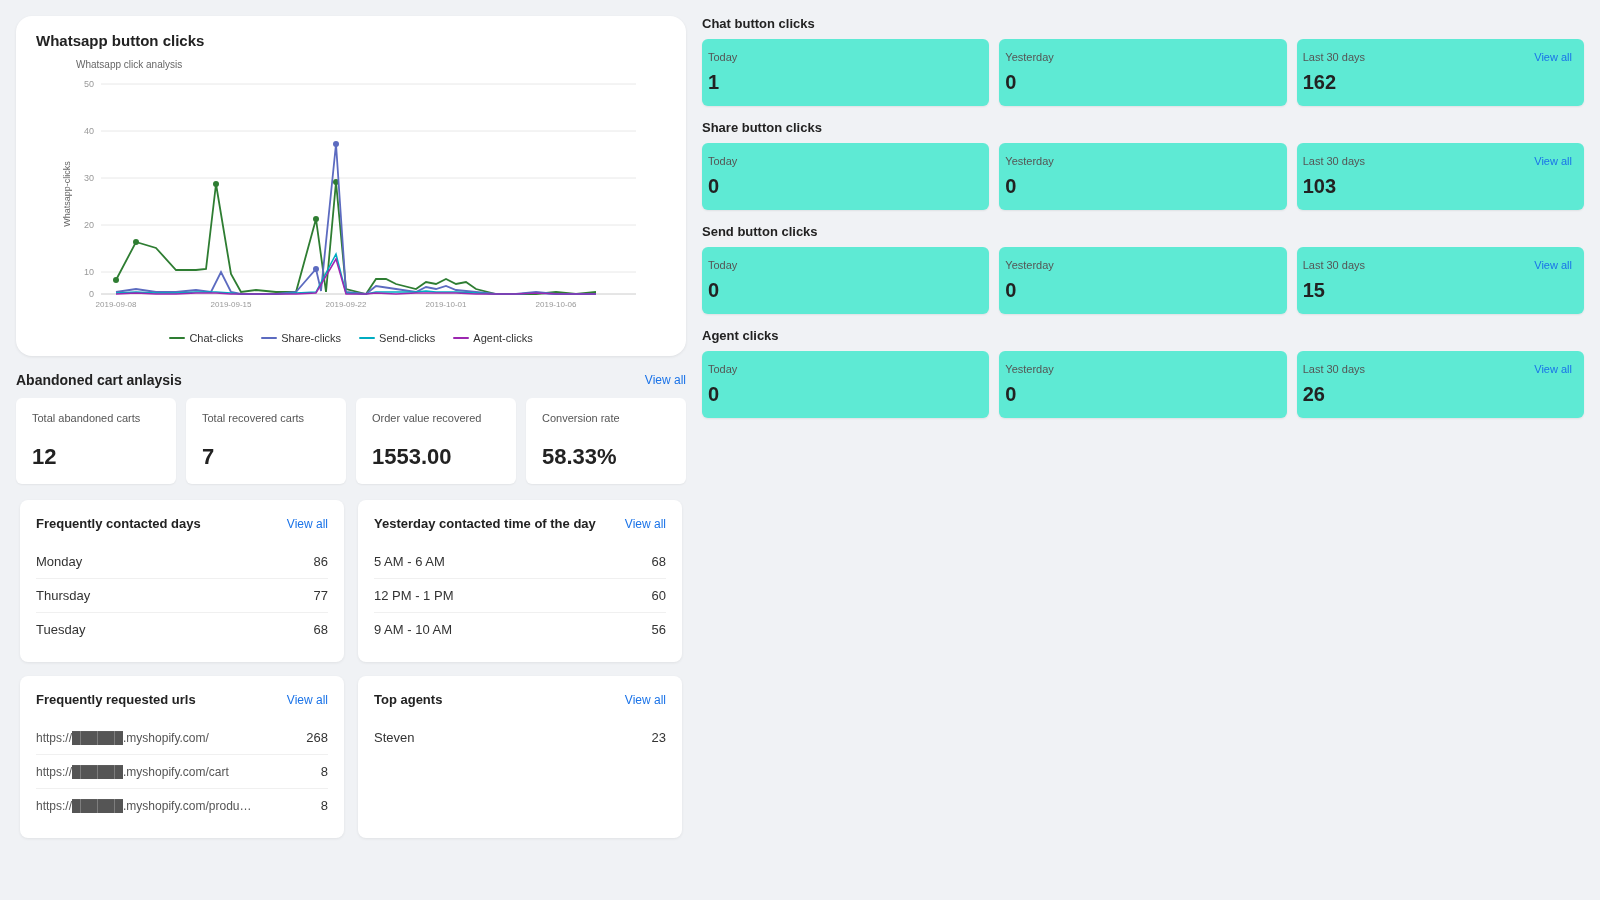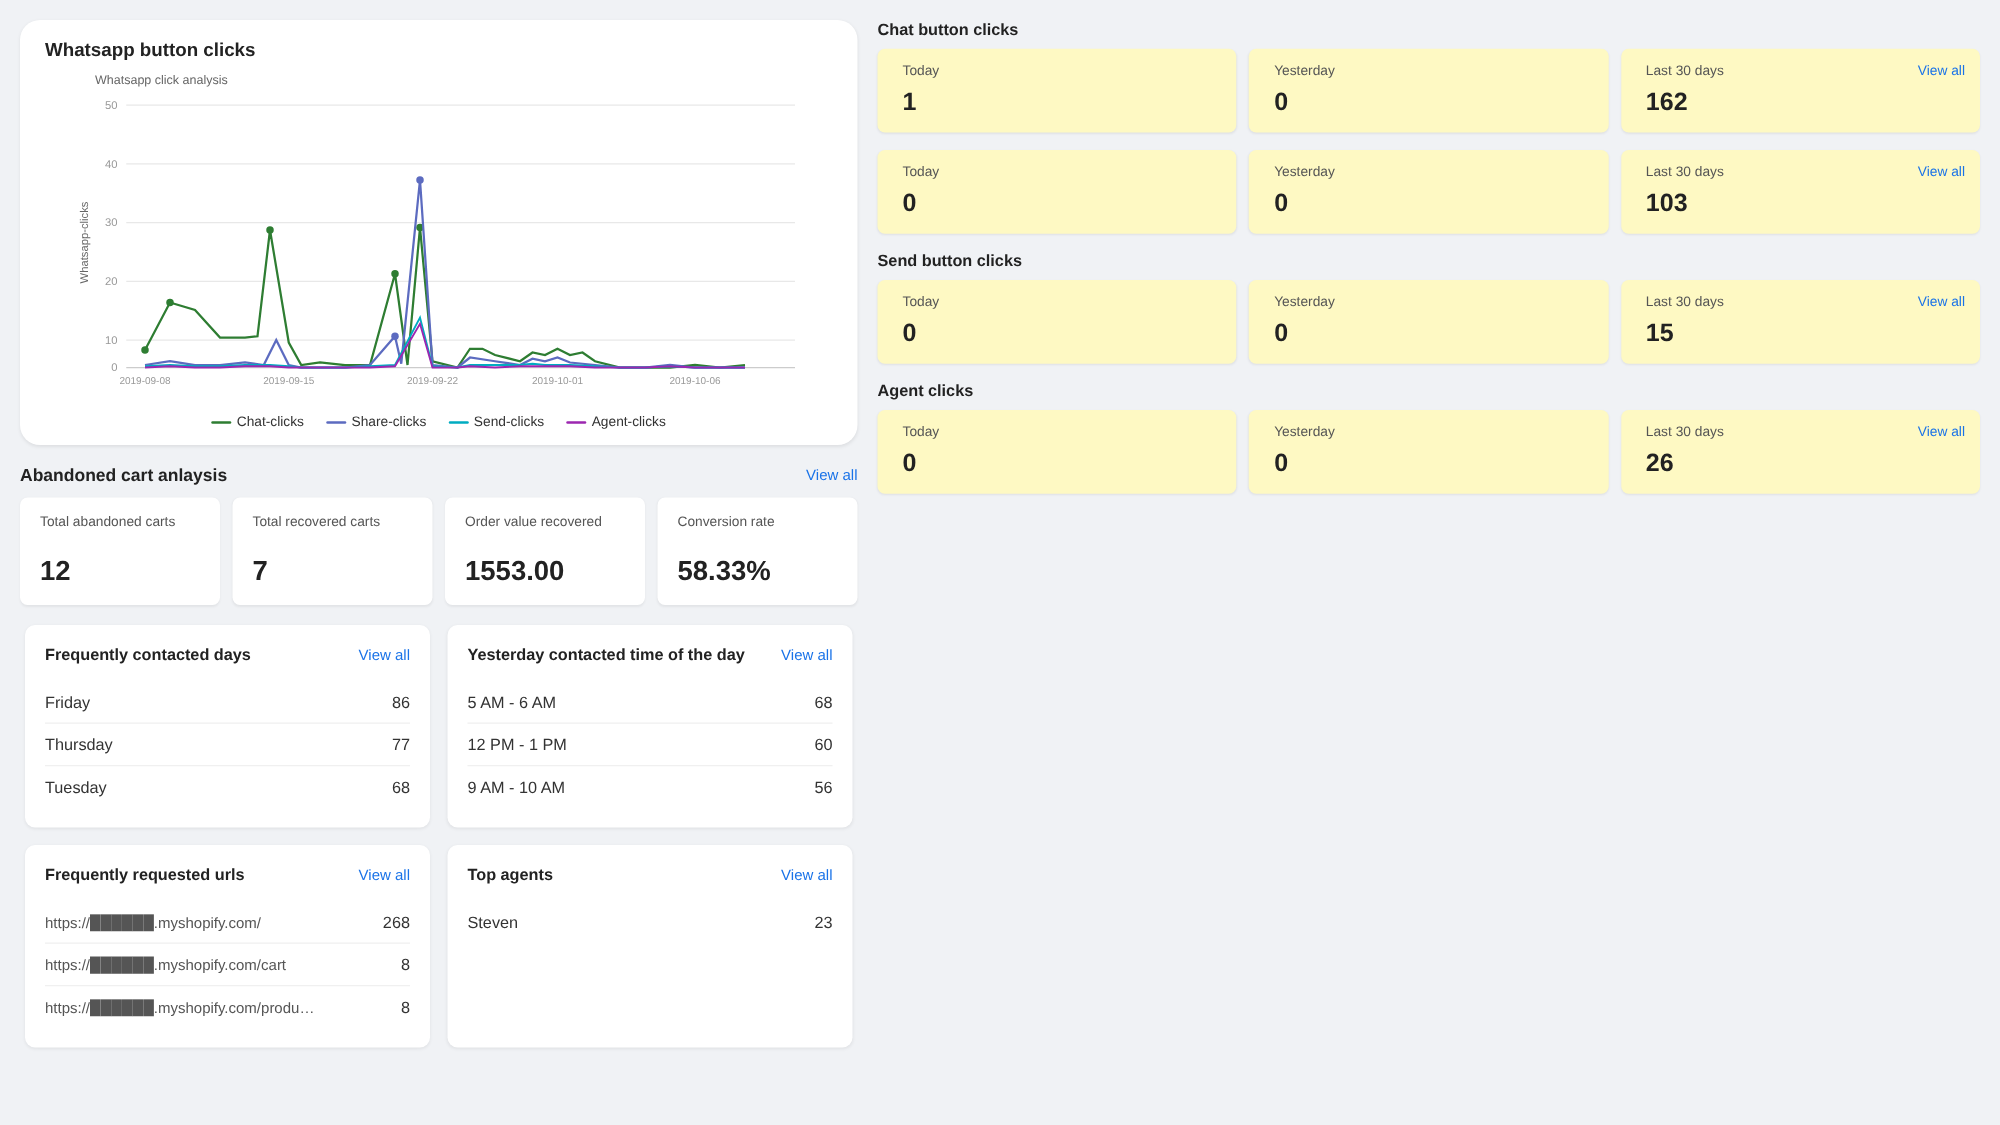--- a/index.html
+++ b/index.html
@@ -167,23 +167,23 @@
       font-size: 13px;
       font-weight: 600;
       color: #222;
       margin-bottom: 8px;
     }
     .metric-row {
       display: flex;
       gap: 10px;
     }
     .metric-card {
-      background: #fef9c3;
+      background: #5eead4;
       border-radius: 6px;
-      padding: 12px 20px;
+      padding: 12px 6px;
       box-shadow: 0 1px 2px rgba(0,0,0,0.07);
       flex: 1;
       position: relative;
     }
     .metric-card .period-label {
       font-size: 11px;
       color: #555;
       margin-bottom: 8px;
     }
     .metric-card .metric-value {
@@ -312,21 +312,21 @@
 
     <div class="reports-section">
       <div class="reports-grid">
 
         <div class="report-card">
           <div class="report-card-header">
             <span class="report-card-title">Frequently contacted days</span>
             <a class="view-all-link">View all</a>
           </div>
           <div class="report-row">
-            <span class="report-row-label">Friday</span>
+            <span class="report-row-label">Monday</span>
             <span class="report-row-value">86</span>
           </div>
           <div class="report-row">
             <span class="report-row-label">Thursday</span>
             <span class="report-row-value">77</span>
           </div>
           <div class="report-row">
             <span class="report-row-label">Tuesday</span>
             <span class="report-row-value">68</span>
           </div>
@@ -400,20 +400,21 @@
         </div>
         <div class="metric-card">
           <div class="period-label">Last 30 days</div>
           <div class="metric-value">162</div>
           <a class="view-all-top">View all</a>
         </div>
       </div>
     </div>
 
     <div>
+      <div class="metric-section-title">Share button clicks</div>
       <div class="metric-row">
         <div class="metric-card">
           <div class="period-label">Today</div>
           <div class="metric-value">0</div>
         </div>
         <div class="metric-card">
           <div class="period-label">Yesterday</div>
           <div class="metric-value">0</div>
         </div>
         <div class="metric-card">

